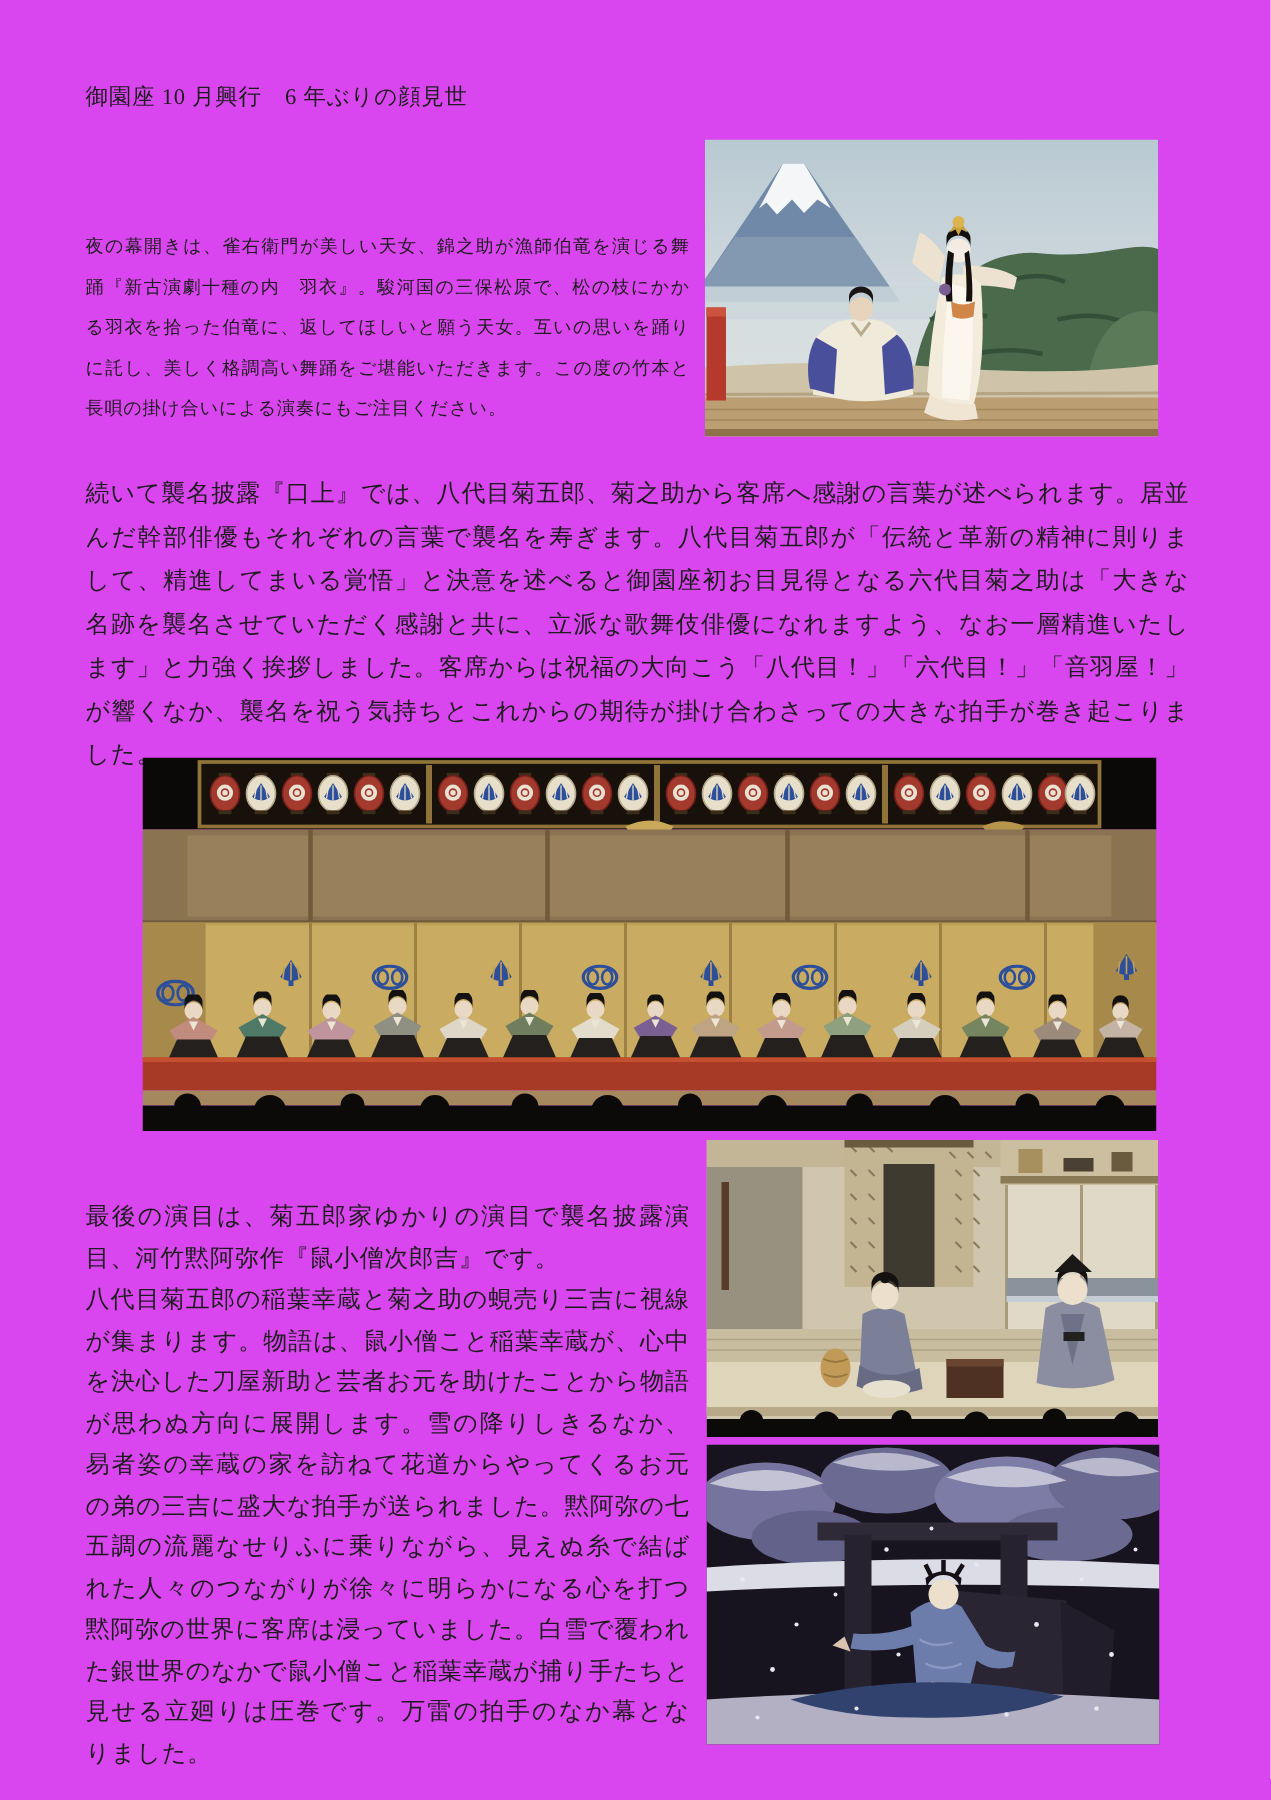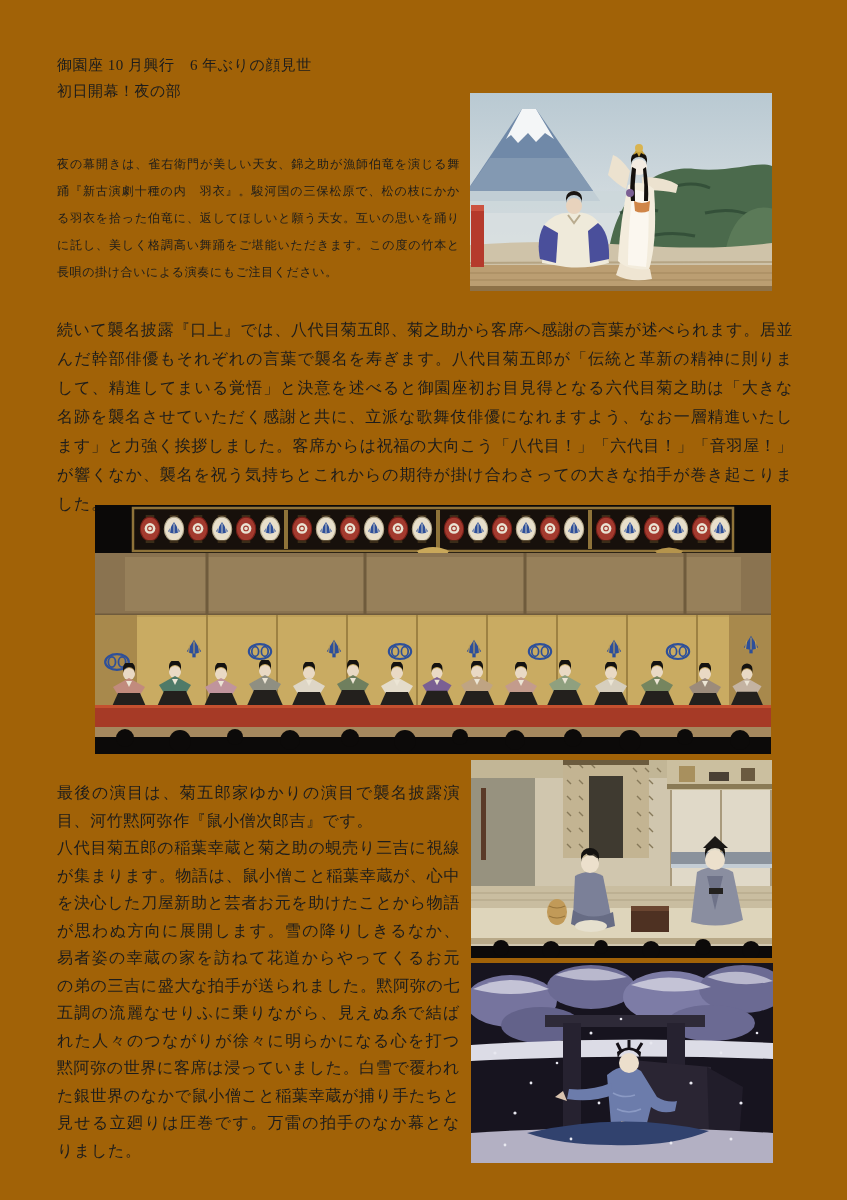--- a/index.html
+++ b/index.html
@@ -1,46 +1,45 @@
 <!DOCTYPE html>
 <html lang="ja"><head>
 <meta charset="utf-8">
 <style>
   html,body{margin:0;padding:0;background:#ffffff;}
   .page{
     position:relative;
     width:847px;height:1200px;
     margin:0 auto;
-    background:#a16207;
+    background:#d946ef;
     font-family:"Liberation Serif","DejaVu Serif",serif;
     color:#1c1c1c;
     overflow:hidden;
   }
   .doc-header{position:absolute;left:57px;top:52px;width:420px;
     font-size:15px;line-height:26px;letter-spacing:0.5px;}
   .para{position:absolute;margin:0;text-align:justify;letter-spacing:0.6px;}
   .para-hagoromo{left:57px;top:151px;width:403px;font-size:12px;line-height:27px;}
   .para-kojo{left:57px;top:315px;width:736px;font-size:16px;line-height:29px;}
-  .bottom-text{position:absolute;left:57px;top:779px;width:403px;}
+  .bottom-text{position:absolute;left:57px;top:798px;width:403px;}
   .bottom-text p{margin:0;text-align:justify;font-size:16px;line-height:27.5px;letter-spacing:0.6px;}
   figure.photo{position:absolute;margin:0;line-height:0;}
   .photo-hagoromo{left:470px;top:93px;}
   .photo-kojo{left:95px;top:505px;}
   .photo-interior{left:471px;top:760px;}
   .photo-snow{left:471px;top:963px;}
   figure.photo svg{display:block;}
 </style>
 </head>
 <body>
 
 <div class="page">
 
   <header class="doc-header">
     <div>御園座 10 月興行　6 年ぶりの顔見世</div>
-    <div>初日開幕！夜の部</div>
   </header>
 
   <p class="para para-hagoromo">夜の幕開きは、雀右衛門が美しい天女、錦之助が漁師伯竜を演じる舞踊『新古演劇十種の内　羽衣』。駿河国の三保松原で、松の枝にかかる羽衣を拾った伯竜に、返してほしいと願う天女。互いの思いを踊りに託し、美しく格調高い舞踊をご堪能いただきます。この度の竹本と長唄の掛け合いによる演奏にもご注目ください。</p>
 
   <figure class="photo photo-hagoromo">
     <svg width="302" height="198" viewBox="0 0 302 198" role="img" aria-label="hagoromo-dance-stage-photo">
       <defs>
         <linearGradient id="sky" x1="0" y1="0" x2="0" y2="1">
           <stop offset="0" stop-color="#b9c9d2"></stop>
             <stop offset="0.7" stop-color="#d8dfe2"></stop>

